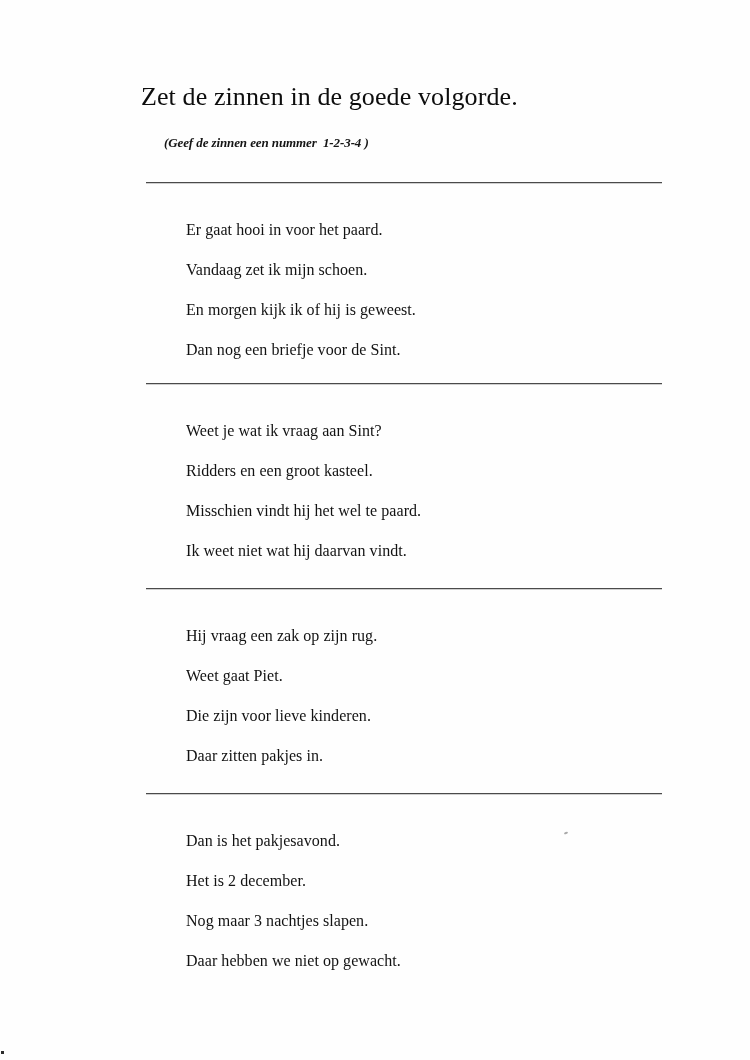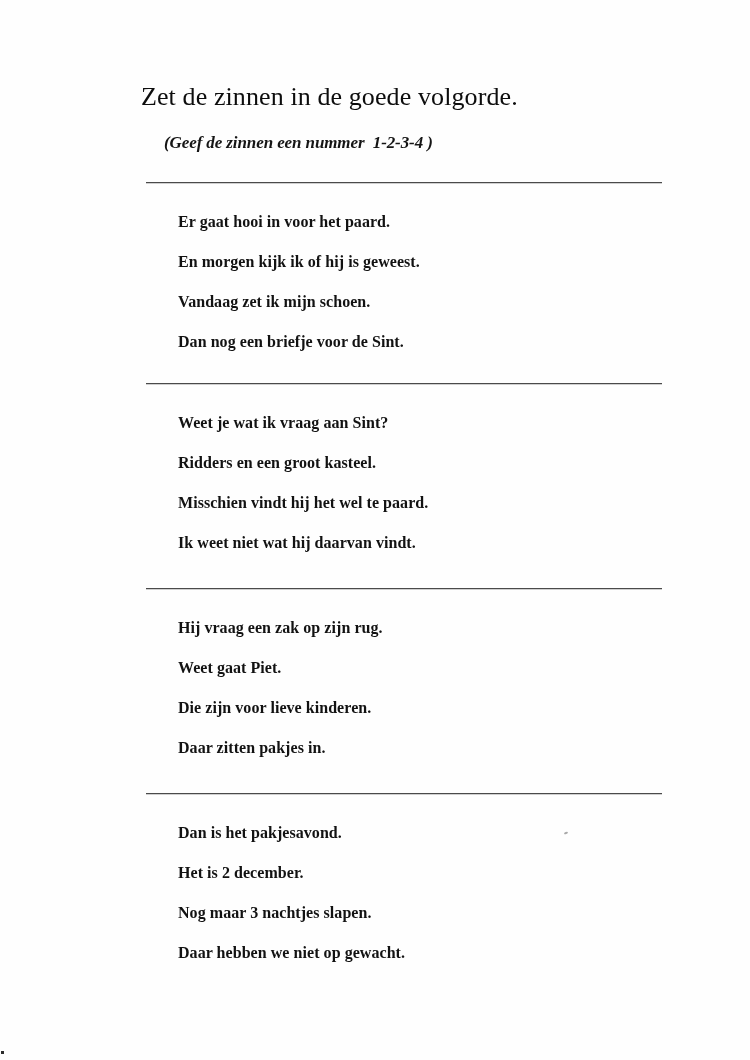--- a/index.html
+++ b/index.html
@@ -32,21 +32,21 @@
     font-weight: 400;
     letter-spacing: 0.1px;
     color: #0d0d0d;
     white-space: nowrap;
   }
 
   .worksheet-subtitle {
     position: absolute;
     left: 164px;
     top: 133px;
-    font-size: 17px;
+    font-size: 13px;
     line-height: 20px;
     font-style: italic;
     font-weight: 600;
     letter-spacing: -0.1px;
     color: #151515;
     white-space: pre;
   }
 
   
   .blocks {
@@ -77,24 +77,23 @@
     top: 1px;
     width: 516px;
     height: 1px;
     background: rgba(120,120,120,0.35);
   }
 
   .sentence-list {
     position: absolute;
     left: 170px;
     top: 22px;
-    margin: 8px;
+    margin: 16px;
     padding: 0;
     list-style: none;
-    font-weight: bold;
   }
 
   .sentence-item {
     font-size: 16px;
     line-height: 20px;
     height: 40px;
     color: #121212;
     white-space: nowrap;
     letter-spacing: 0.05px;
   }
@@ -129,22 +128,22 @@
 
   <div class="worksheet-title">Zet de zinnen in de goede volgorde.</div>
 
   <div class="worksheet-subtitle">(Geef de zinnen een nummer  1-2-3-4 )</div>
 
   <div class="blocks">
       <div class="exercise-block" style="top: 182px;">
         <div class="block-rule"></div>
         <ul class="sentence-list">
           <li class="sentence-item">Er gaat hooi in voor het paard.</li>
+          <li class="sentence-item">Vandaag zet ik mijn schoen.</li>
           <li class="sentence-item">En morgen kijk ik of hij is geweest.</li>
-          <li class="sentence-item">Vandaag zet ik mijn schoen.</li>
           <li class="sentence-item">Dan nog een briefje voor de Sint.</li>
         </ul>
       </div>
       <div class="exercise-block" style="top: 383px;">
         <div class="block-rule"></div>
         <ul class="sentence-list">
           <li class="sentence-item">Weet je wat ik vraag aan Sint?</li>
           <li class="sentence-item">Ridders en een groot kasteel.</li>
           <li class="sentence-item">Misschien vindt hij het wel te paard.</li>
           <li class="sentence-item">Ik weet niet wat hij daarvan vindt.</li>

